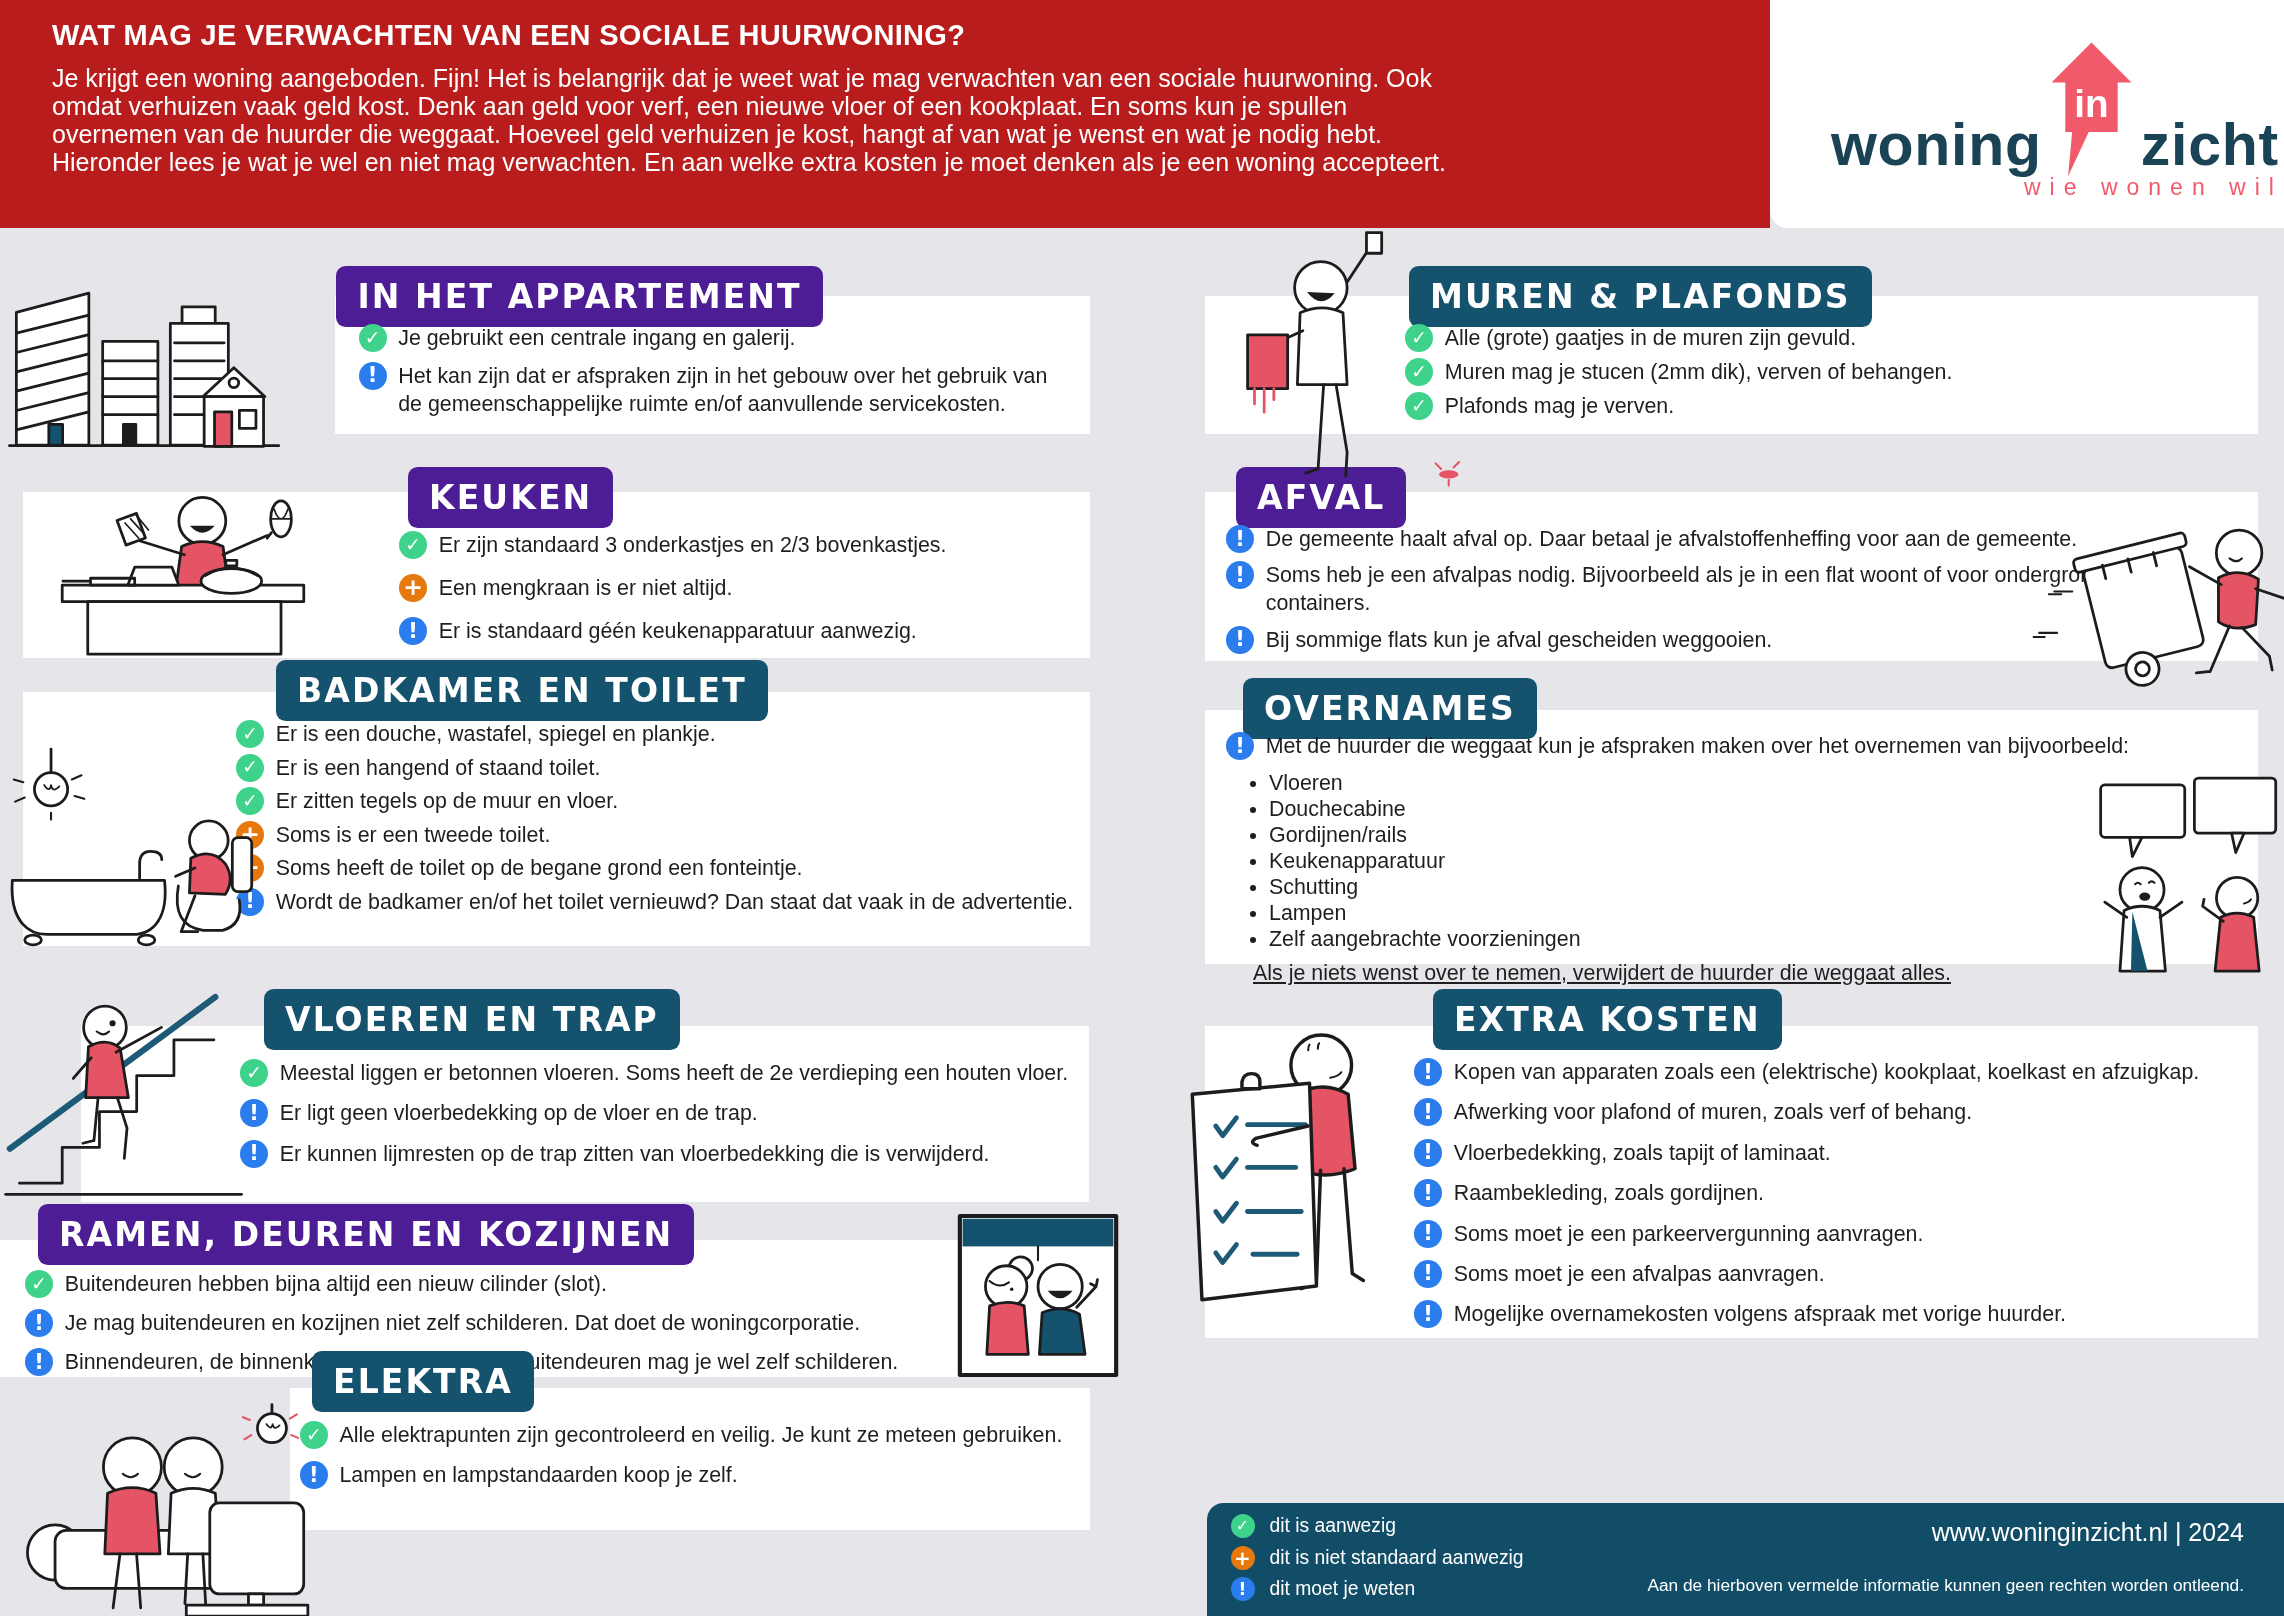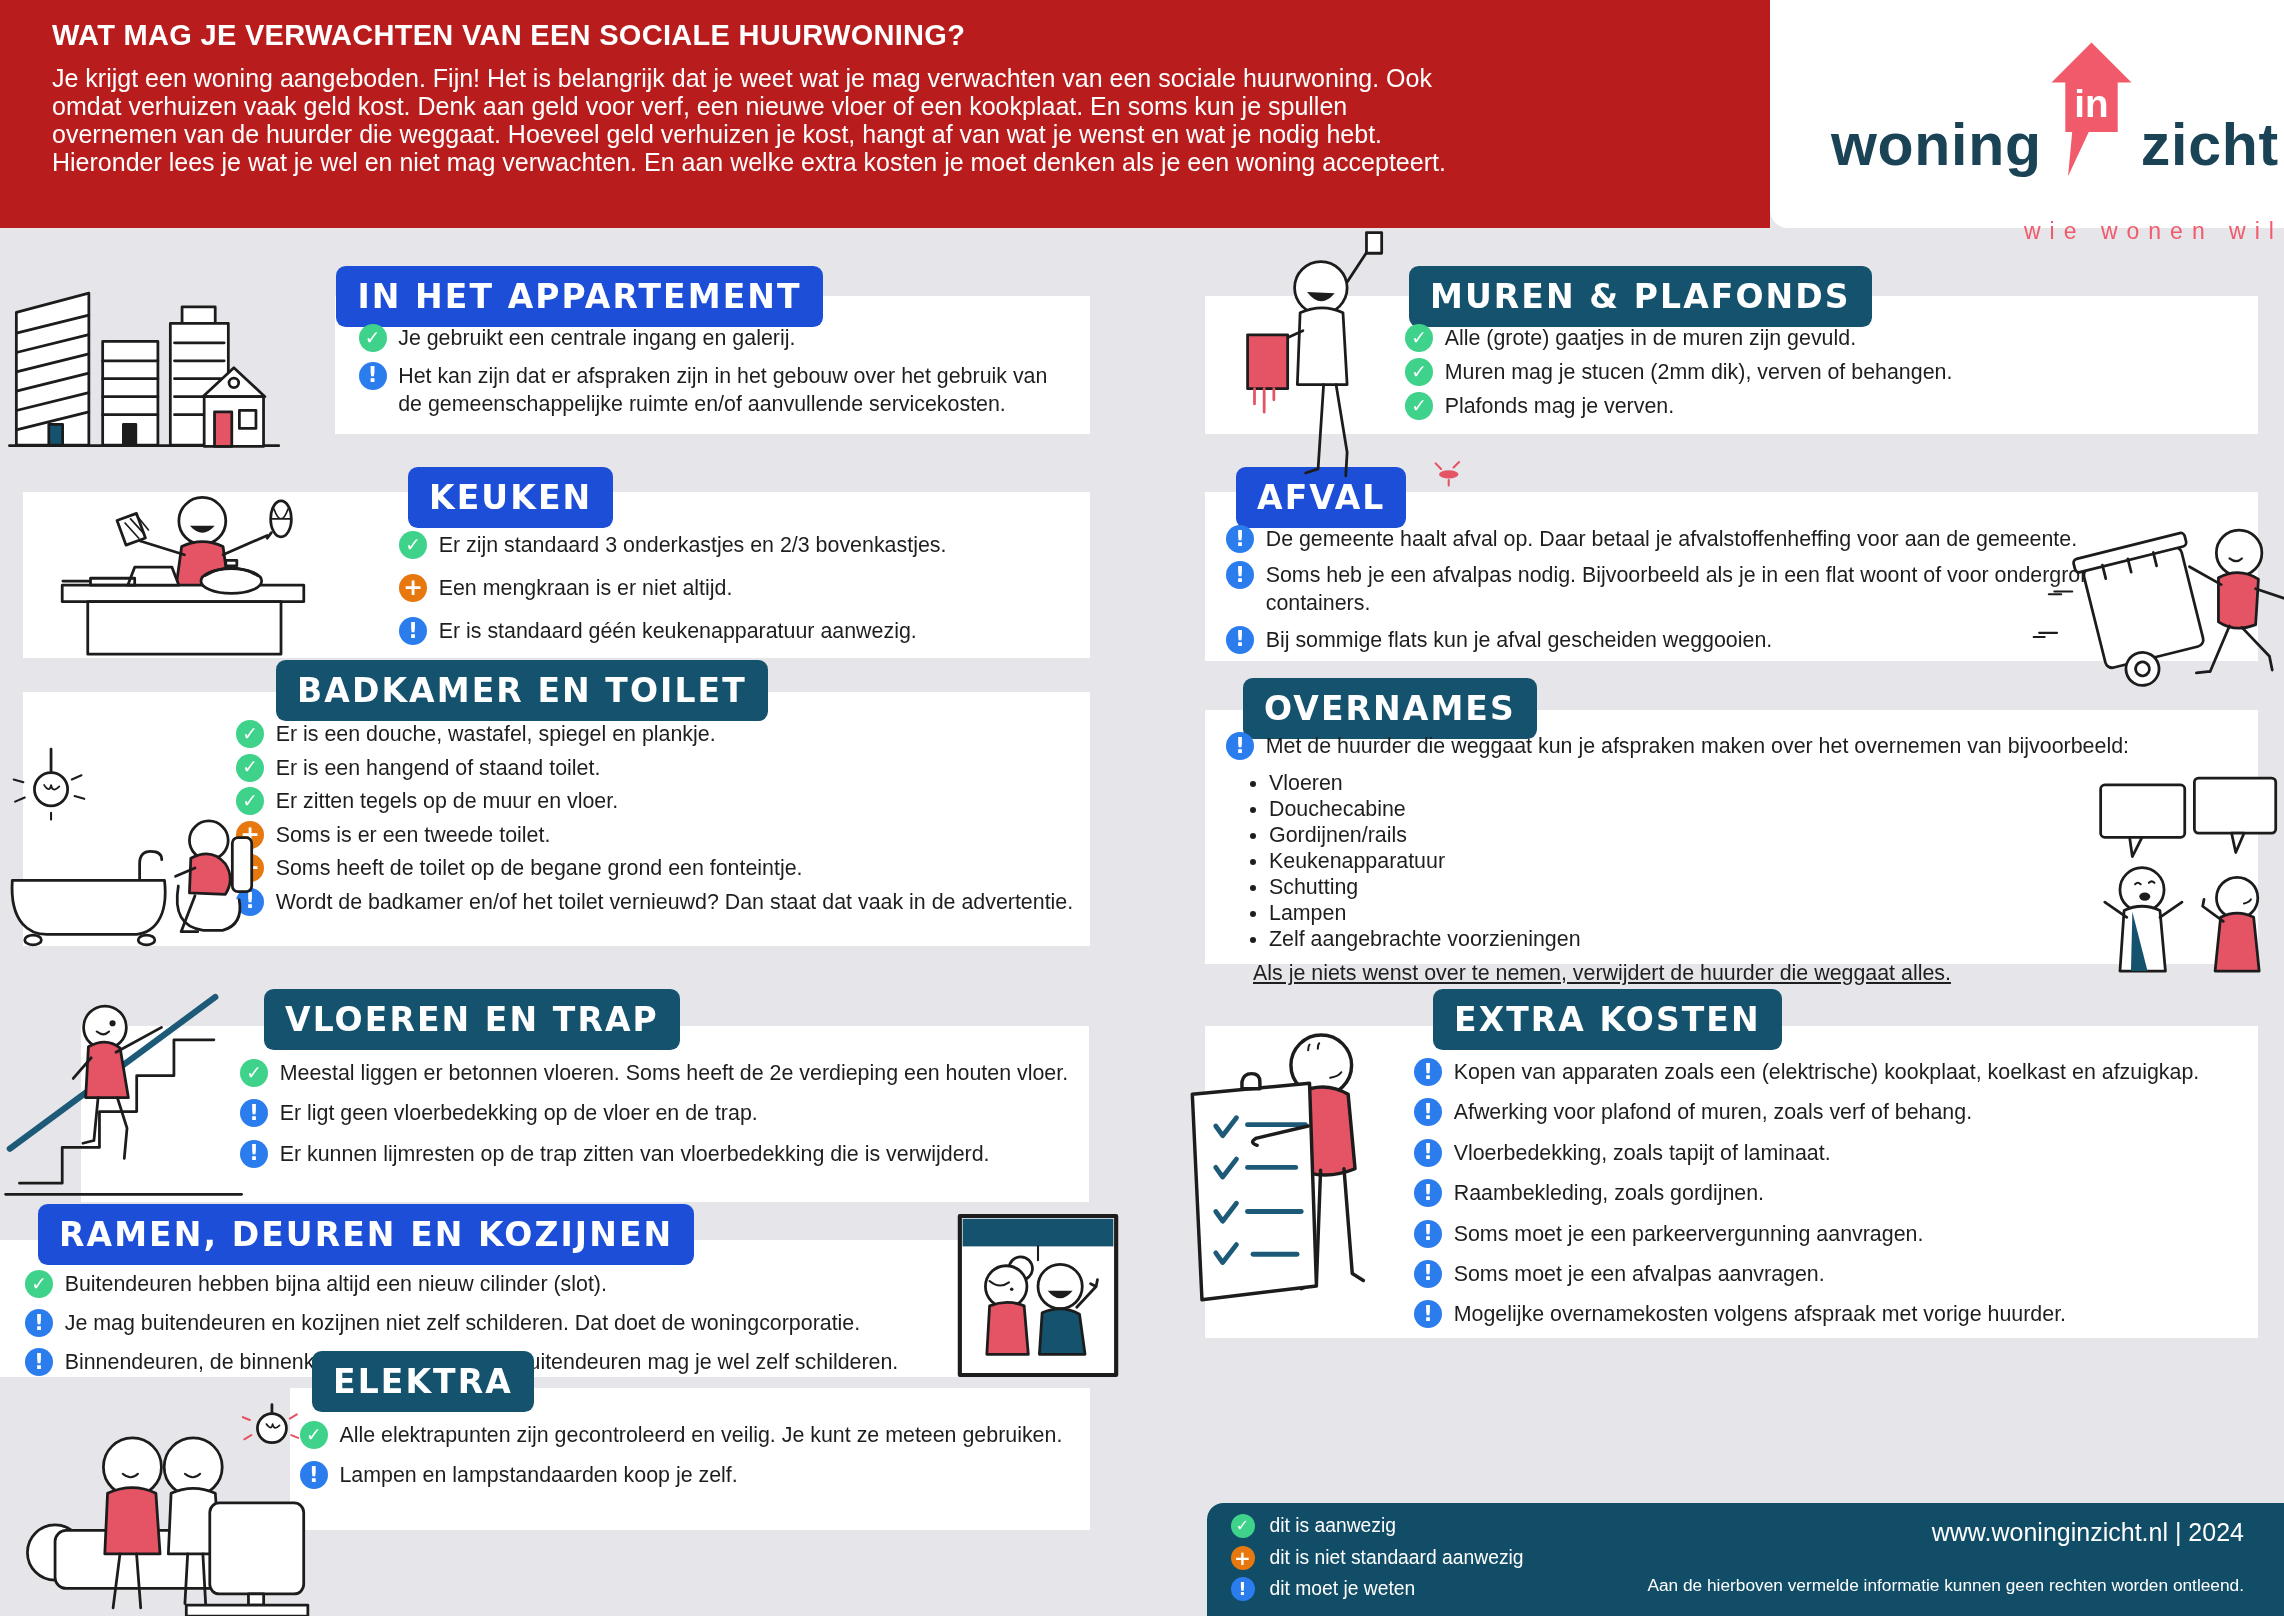--- a/index.html
+++ b/index.html
@@ -7,27 +7,27 @@
   #canvas{position:relative;width:2284px;height:1616px;background:#E6E5EA;overflow:hidden;}
 
   
   #header{position:absolute;left:0;top:0;width:1770px;height:228px;background:#b91c1c;}
   #page-title{position:absolute;left:52px;top:19.3px;color:#fff;font-size:29px;font-weight:bold;letter-spacing:0.3px;}
   #intro{position:absolute;left:52px;top:64px;color:#fff;font-size:25px;line-height:28px;font-weight:300;}
   #logo-panel{position:absolute;left:1770px;top:0;width:514px;height:228px;background:#fff;border-radius:0 0 0 18px;}
   .logo-row{position:absolute;left:61px;top:41px;display:flex;align-items:flex-end;}
   .logo-word{font-size:59px;font-weight:bold;color:#1A4356;letter-spacing:0.7px;}
   #logo-house{margin:0 4.1px;overflow:visible;}
-  #logo-tagline{position:absolute;left:254px;top:174px;color:#F15A6A;font-size:23px;letter-spacing:9px;white-space:nowrap;margin-top:44px;}
+  #logo-tagline{position:absolute;left:254px;top:174px;color:#F15A6A;font-size:23px;letter-spacing:9px;white-space:nowrap;}
 
   
   .sec{position:absolute;background:#fff;}
   .badge{position:absolute;color:#fff;font-family:"DejaVu Sans",sans-serif;font-weight:bold;
          font-size:33px;letter-spacing:2.1px;padding:11px 21px;border-radius:9.7px;white-space:nowrap;}
-  .badge.red{background:#1d4ed8;}
+  .badge.red{background:#4c1d95;}
   .badge.teal{background:#15526E;}
   .items{position:relative;}
   .item{display:flex;align-items:flex-start;gap:11.7px;margin-bottom:9.7px;}
   .icon{flex:0 0 auto;width:28px;height:28px;border-radius:50%;color:#fff;display:flex;align-items:center;justify-content:center;
         font-family:"DejaVu Sans",sans-serif;font-weight:bold;font-size:18.6px;line-height:1;}
   .icon.check{background:#3ED28A;}
   .icon.plus{background:#E6780E;font-size:23.5px;}
   .icon.info{background:#2B7DEE;font-size:21px;}
   .item-text{font-size:21.4px;line-height:28px;color:#1e1e1e;}
 

